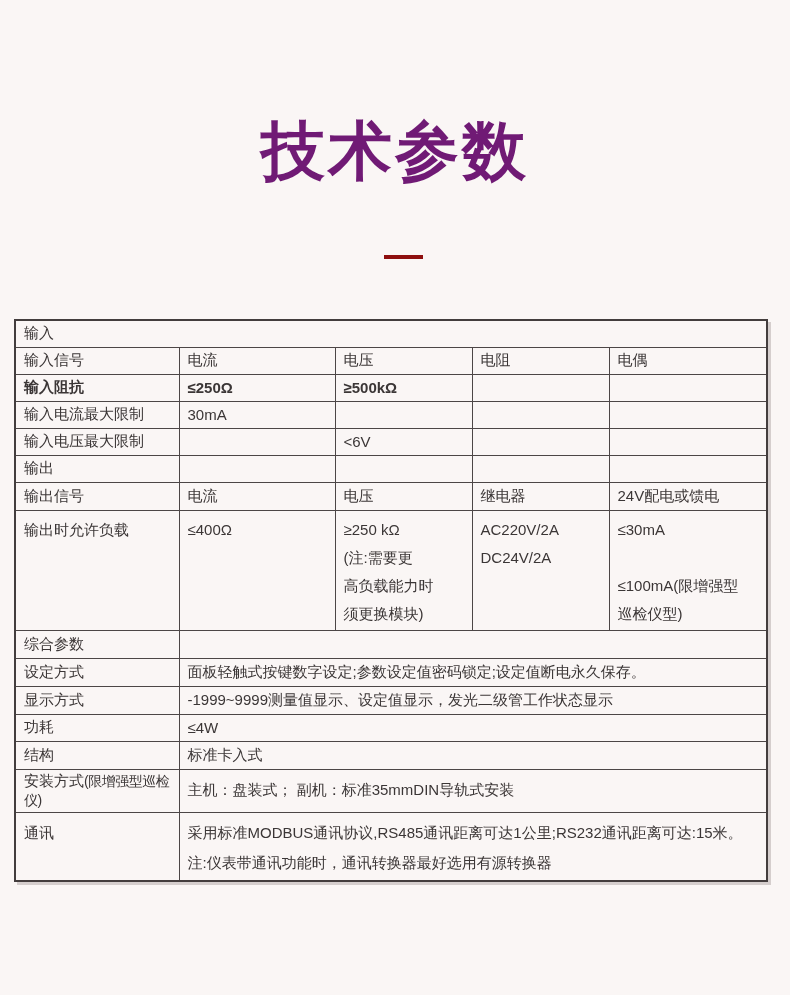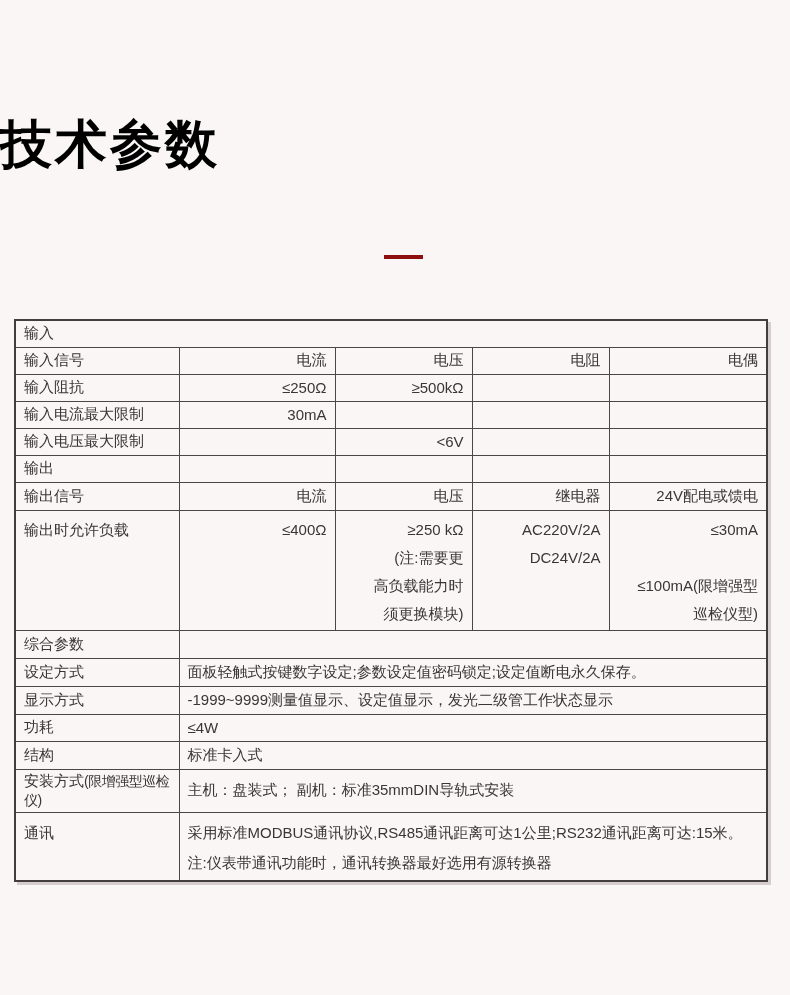--- a/index.html
+++ b/index.html
@@ -5,22 +5,23 @@
   html,body{margin:0;padding:0;}
   body{
     width:790px;height:995px;position:relative;
     background:#faf6f5;
     font-family:"Liberation Sans","DejaVu Sans",sans-serif;
     color:#3b3636;
     overflow:hidden;
   }
   .page-title{
     position:absolute;top:116px;left:0;width:790px;
-    font-size:52px;font-weight:900;letter-spacing:3px;
-    color:#000000;
+    text-align:center;
+    font-size:64px;font-weight:900;letter-spacing:3px;
+    color:#701a75;
     line-height:1.1;
   }
   .title-dash{
     position:absolute;top:255px;left:384px;
     width:39px;height:4px;background:#8e0f0f;
   }
   table.spec-table{
     position:absolute;top:319px;left:14px;
     width:752px;
     border-collapse:collapse;table-layout:fixed;
@@ -31,21 +32,21 @@
   .spec-table td{
     border:1px solid #4c4646;
     font-size:15px;
     color:#3b3636;
     padding:2px 8px;
     white-space:pre-line;
     overflow:hidden;
     vertical-align:middle;
   }
   .spec-table td.a-l{text-align:left;}
-  .spec-table td.a-c{text-align:right;}
+  .spec-table td.a-c{text-align:left;}
   .spec-table tr.v-top td{vertical-align:top;padding-top:5px;}
   .cell-small{font-size:14px;letter-spacing:-0.5px;}
 </style>
 </head>
 <body style="background: rgb(250, 246, 245);">
 
 <div class="page-title">技术参数</div>
 <div class="title-dash" style="background: rgb(142, 15, 15);"></div>
 
 <table class="spec-table">
@@ -60,21 +61,21 @@
       <tr style="height: 27px;">
         <td colspan="5" class="a-l">输入</td>
       </tr>
       <tr style="height: 27px;">
         <td class="a-l">输入信号</td>
         <td class="a-c">电流</td>
         <td class="a-c">电压</td>
         <td class="a-c">电阻</td>
         <td class="a-c">电偶</td>
       </tr>
-      <tr style="height: 27px;">
+      <tr style="height: 27px; font-weight: bold;">
         <td class="a-l">输入阻抗</td>
         <td class="a-c">≤250Ω</td>
         <td class="a-c">≥500kΩ</td>
         <td class="a-c"></td>
         <td class="a-c"></td>
       </tr>
       <tr style="height: 27px;">
         <td class="a-l">输入电流最大限制</td>
         <td class="a-c">30mA</td>
         <td class="a-c"></td>

